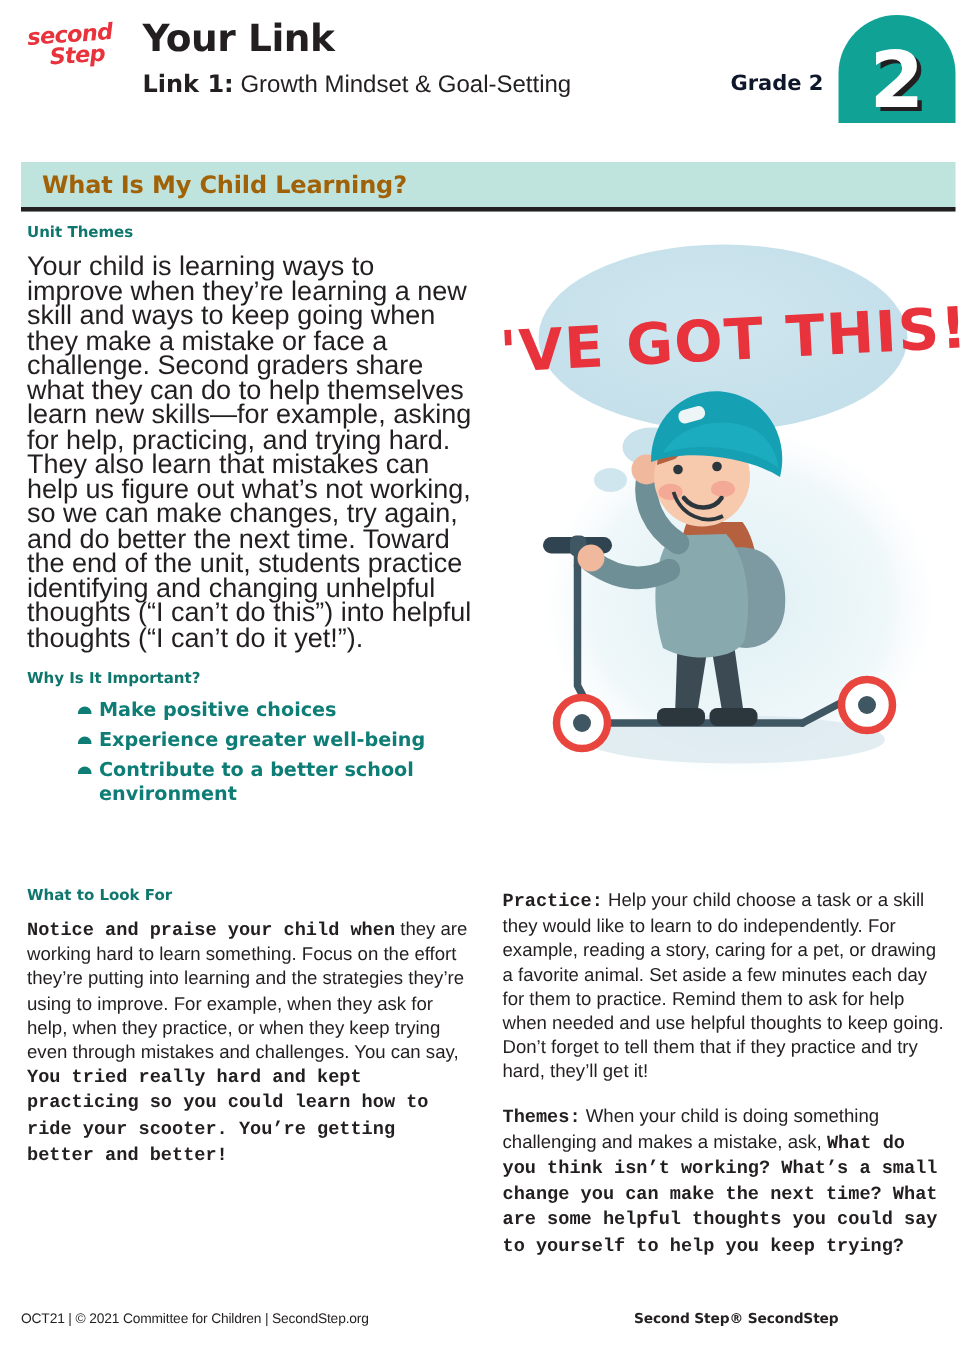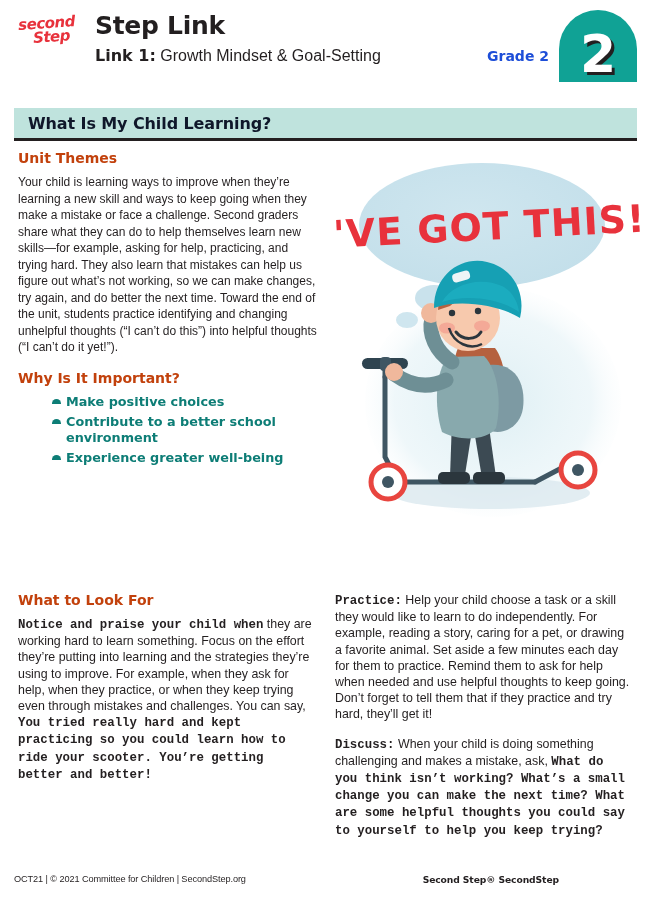--- a/index.html
+++ b/index.html
@@ -76,21 +76,21 @@
     position: absolute;
     right: 16px; top: 8px;
     display: flex;
     align-items: flex-end;
     height: 74px;
   }
   .grade-label {
     font-family: "DejaVu Sans", sans-serif;
     font-weight: bold;
     font-size: 14px;
-    color: #1d4ed8;
+    color: #0f172a;
     margin-right: 10px;
     margin-bottom: 18px;
     white-space: nowrap;
   }
   .grade-badge {
     width: 78px;
     height: 72px;
     background: #10a295;
     border-radius: 39px 39px 0 0;
     position: relative;
@@ -120,41 +120,41 @@
   }
   .section-bar span {
     position: absolute;
     left: 14px;
     top: 50%;
     transform: translateY(-50%);
     font-family: "DejaVu Sans", sans-serif;
     font-weight: bold;
     font-size: 16px;
     letter-spacing: -0.1px;
-    color: #0f172a;
+    color: #a16207;
   }
   #bar-learning { top: 108px; }
   #bar-practice { top: 545px; }
 
   
   .col-left {
     position: absolute;
     left: 18px;
     top: 150px;
     width: 300px;
   }
   h3.sub {
     font-family: "DejaVu Sans", sans-serif;
     font-weight: bold;
-    font-size: 14px;
+    font-size: 10px;
     margin: 0 0 8px 0;
-    color: #c2410c;
+    color: #0f766e;
   }
   p.body {
-    font-size: 12px;
+    font-size: 18px;
     line-height: 16.5px;
     margin: 0 0 14px 0;
     color: #231f20;
     text-align: left;
   }
   p.body b {
     font-family: Liberation Mono, monospace;
     font-weight: bold;
   }
 
@@ -238,21 +238,21 @@
   <div class="header">
 
     <div class="logo">
       <div class="logo-text">
         <span>second</span>
         <span class="l2">Step</span>
       </div>
     </div>
 
     <div class="title-block">
-      <h1 class="doc-title">Step Link</h1>
+      <h1 class="doc-title">Your Link</h1>
       <div class="doc-subtitle">
         <b>Link 1:</b><span> Growth Mindset &amp; Goal-Setting</span>
       </div>
     </div>
 
     <div class="grade-wrap">
       <div class="grade-label">Grade 2</div>
       <div class="grade-badge">
         <div class="grade-num">2</div>
       </div>
@@ -269,25 +269,25 @@
 
     <h3 class="sub">Why Is It Important?</h3>
 
     <ul class="teal-list">
       <li>
         <span class="bullet-dome"></span>
         <span>Make positive choices</span>
       </li>
       <li>
         <span class="bullet-dome"></span>
-        <span>Contribute to a better school environment</span>
+        <span>Experience greater well-being</span>
       </li>
       <li>
         <span class="bullet-dome"></span>
-        <span>Experience greater well-being</span>
+        <span>Contribute to a better school environment</span>
       </li>
     </ul>
   </div>
 
   <div class="illustration">
     <svg width="310" height="375" viewBox="0 0 310 375" xmlns="http://www.w3.org/2000/svg">
       <defs>
         <radialGradient id="bgwash" cx="50%" cy="50%" r="55%">
           <stop offset="0%" stop-color="#dceef3" stop-opacity="0.95"></stop>
           <stop offset="70%" stop-color="#e6f3f7" stop-opacity="0.65"></stop>
@@ -375,21 +375,21 @@
   </div>
 
 
   <div class="p-col" id="p-col-left">
     <h3 class="sub">What to Look For</h3>
     <p class="body"><b>Notice and praise your child when</b><span> they are working hard to learn something. Focus on the effort they’re putting into learning and the strategies they’re using to improve. For example, when they ask for help, when they practice, or when they keep trying even through mistakes and challenges. You can say, </span><b>You tried really hard and kept practicing so you could learn how to ride your scooter. You’re getting better and better!</b></p>
   </div>
 
   <div class="p-col" id="p-col-right">
     <p class="body"><b>Practice:</b><span> Help your child choose a task or a skill they would like to learn to do independently. For example, reading a story, caring for a pet, or drawing a favorite animal. Set aside a few minutes each day for them to practice. Remind them to ask for help when needed and use helpful thoughts to keep going. Don’t forget to tell them that if they practice and try hard, they’ll get it!</span></p>
-    <p class="body"><b>Discuss:</b><span> When your child is doing something challenging and makes a mistake, ask, </span><b>What do you think isn’t working? What’s a small change you can make the next time? What are some helpful thoughts you could say to yourself to help you keep trying?</b></p>
+    <p class="body"><b>Themes:</b><span> When your child is doing something challenging and makes a mistake, ask, </span><b>What do you think isn’t working? What’s a small change you can make the next time? What are some helpful thoughts you could say to yourself to help you keep trying?</b></p>
   </div>
 
   <div class="footer">
     <div class="footer-left">OCT21 | © 2021 Committee for Children | SecondStep.org</div>
     <div class="footer-right">Second Step® SecondStep</div>
   </div>
 
 </div>
 
 </body></html>

